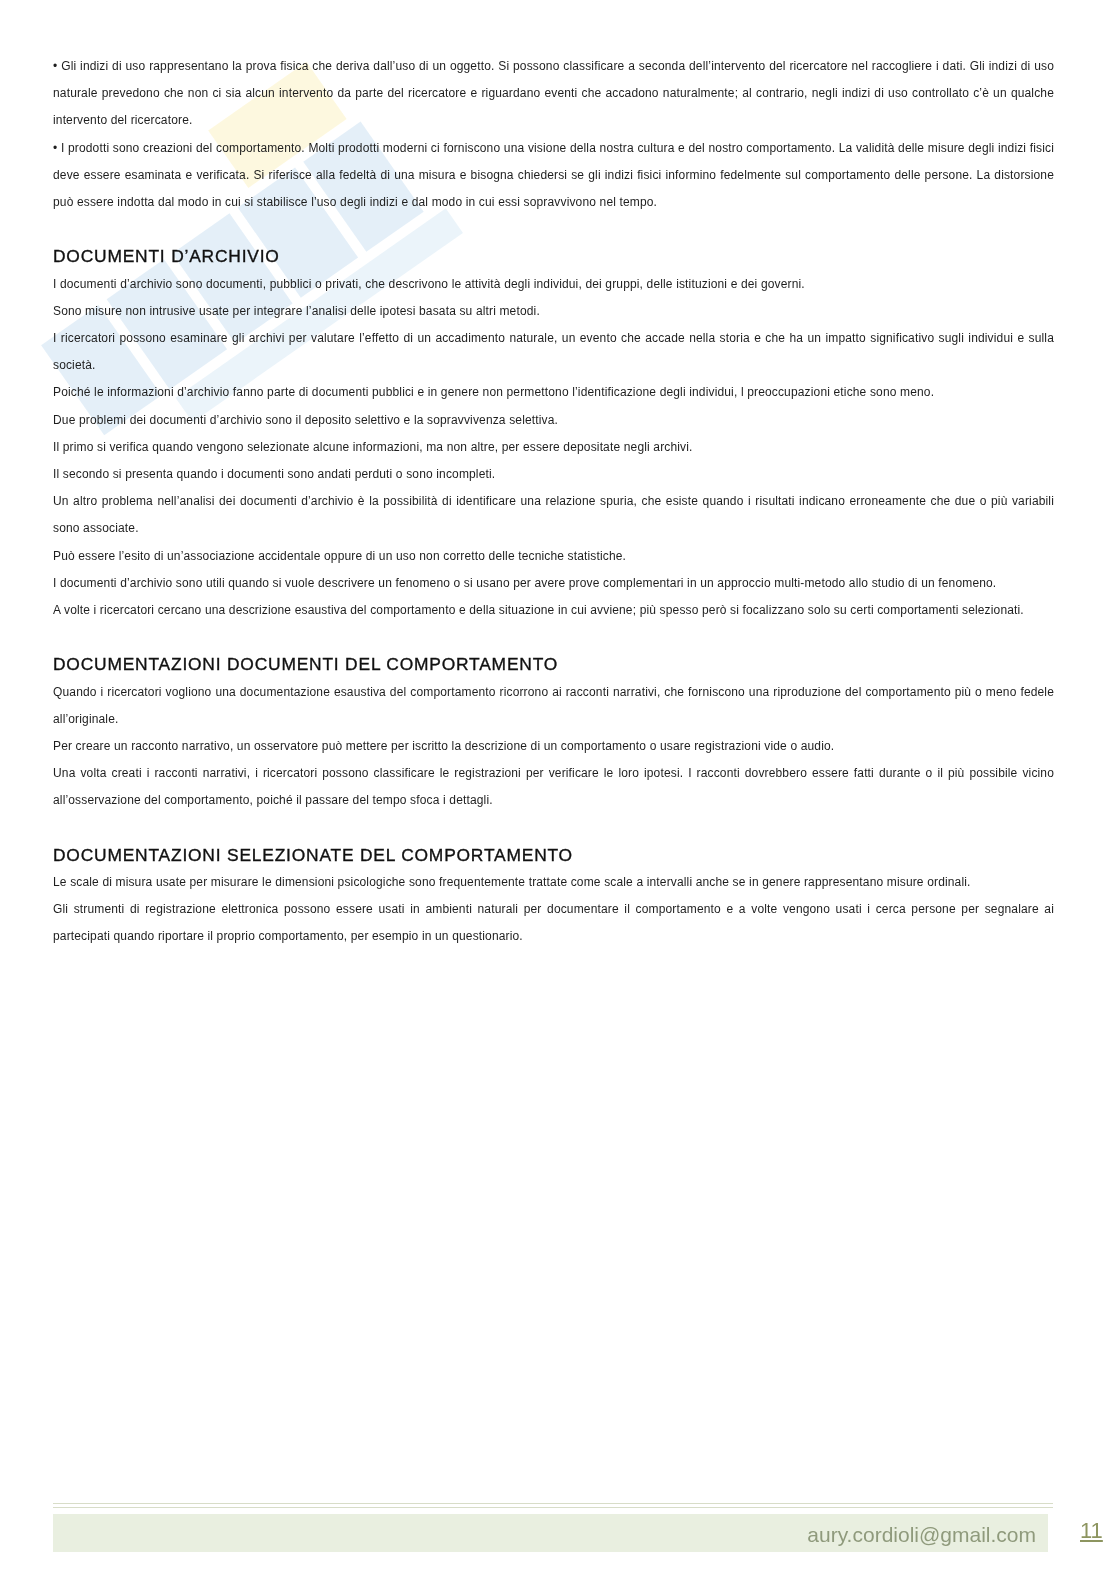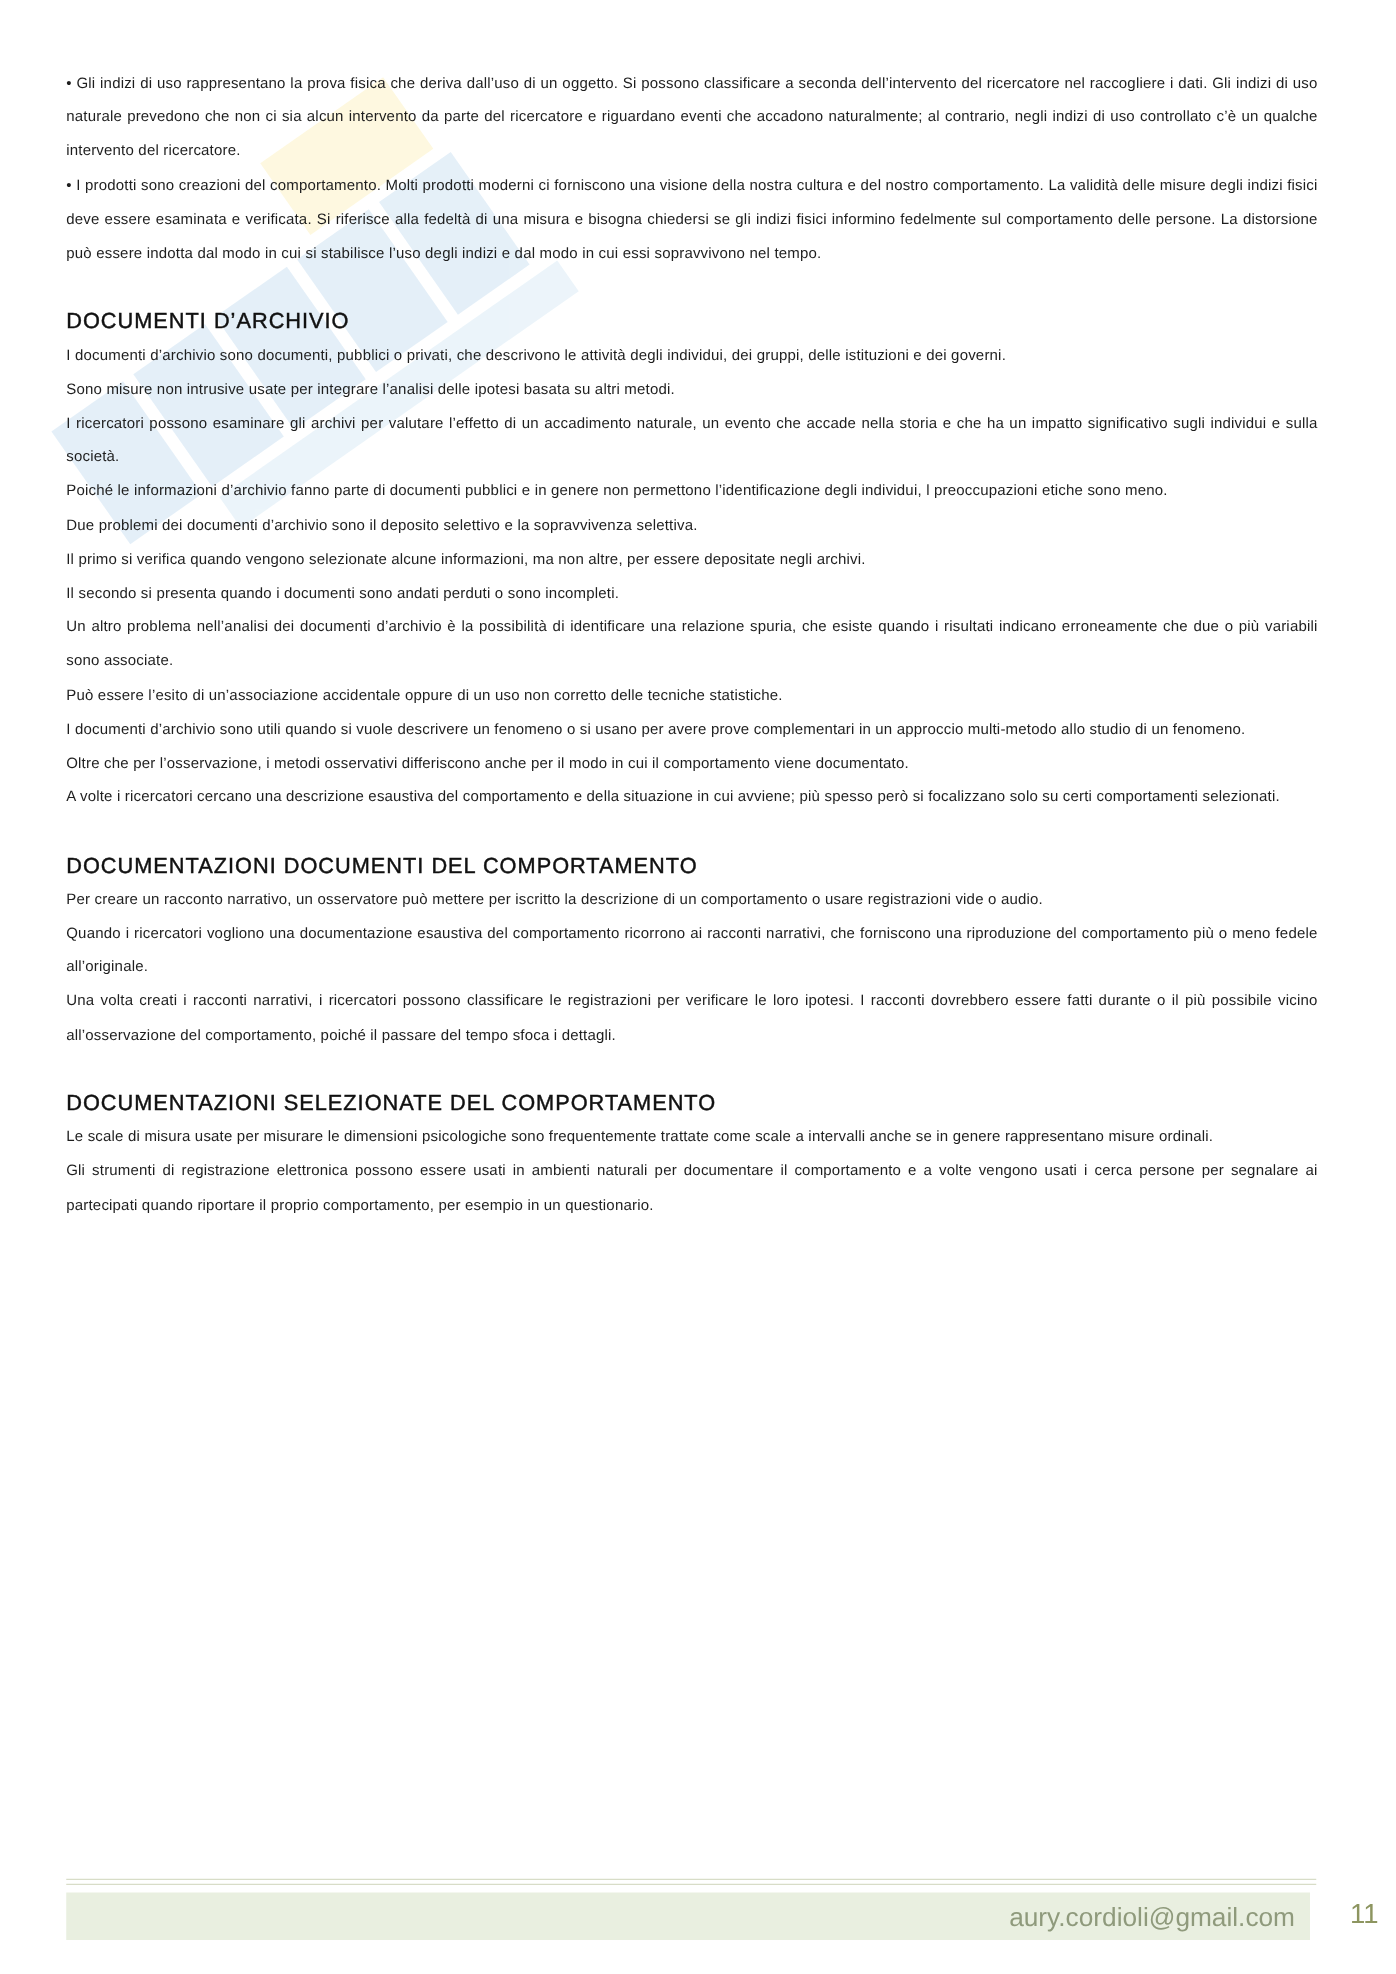--- a/index.html
+++ b/index.html
@@ -12,21 +12,21 @@
   .p.last { text-align-last: left; }
   .h { font-size: 17.4px; line-height: 27.2px; margin: 27.2px 0 0 0; font-weight: normal;
        letter-spacing: 0.8px; color: #111; -webkit-text-stroke: 0.35px #111; }
   .footer-rule { position: absolute; left: 53px; top: 1503px; width: 1000px; height: 3px;
                  border-top: 1px solid #d8ddc8; border-bottom: 1px solid #d8ddc8; z-index: 1; }
   .footer-band { position: absolute; left: 53px; top: 1514px; width: 995px; height: 38px;
                  background: #e9efe0; z-index: 1; }
   .footer-email { position: absolute; right: 12px; top: 9px; font-size: 21px; color: #8f9a7c;
                   font-family: "Liberation Sans", sans-serif; }
   .page-num { position: absolute; left: 1080px; top: 1518px; font-size: 22px; color: #8d9560;
-              font-family: "Liberation Sans", sans-serif; z-index: 1; }
+              font-family: "Liberation Sans", sans-serif; z-index: 1; text-decoration: underline; }
 </style>
 </head>
 <body>
 
 <svg class="watermark" viewBox="0 0 520 480" xmlns="http://www.w3.org/2000/svg">
   <g transform="rotate(-35 260 240)" opacity="0.55">
     <rect x="40" y="190" width="70" height="110" fill="#cfe3f3"></rect>
     <rect x="120" y="190" width="70" height="110" fill="#cfe3f3"></rect>
     <rect x="200" y="190" width="70" height="110" fill="#cfe3f3"></rect>
     <rect x="280" y="190" width="70" height="110" fill="#cfe3f3"></rect>
@@ -45,26 +45,25 @@
   <p class="p">Sono misure non intrusive usate per integrare l’analisi delle ipotesi basata su altri metodi.</p>
   <p class="p">I ricercatori possono esaminare gli archivi per valutare l’effetto di un accadimento naturale, un evento che accade nella storia e che ha un impatto significativo sugli individui e sulla società.</p>
   <p class="p">Poiché le informazioni d’archivio fanno parte di documenti pubblici e in genere non permettono l’identificazione degli individui, l preoccupazioni etiche sono meno.</p>
   <p class="p">Due problemi dei documenti d’archivio sono il deposito selettivo e la sopravvivenza selettiva.</p>
   <p class="p">Il primo si verifica quando vengono selezionate alcune informazioni, ma non altre, per essere depositate negli archivi.</p>
   <p class="p">Il secondo si presenta quando i documenti sono andati perduti o sono incompleti.</p>
   <p class="p">Un altro problema nell’analisi dei documenti d’archivio è la possibilità di identificare una relazione spuria, che esiste quando i risultati indicano erroneamente che due o più variabili sono associate.</p>
   <p class="p">Può essere l’esito di un’associazione accidentale oppure di un uso non corretto delle tecniche statistiche.</p>
   <p class="p">I documenti d’archivio sono utili quando si vuole descrivere un fenomeno o si usano per avere prove complementari in un approccio multi-metodo allo studio di un fenomeno.</p>
 
-  <p class="p">Oltre che per l’osservazione, i metodi osservativi differiscono anche per il modo in cui il comportamento viene documentato.</p>
   <p class="p">A volte i ricercatori cercano una descrizione esaustiva del comportamento e della situazione in cui avviene; più spesso però si focalizzano solo su certi comportamenti selezionati.</p>
 
   <h2 class="h">DOCUMENTAZIONI DOCUMENTI DEL COMPORTAMENTO</h2>
+  <p class="p">Quando i ricercatori vogliono una documentazione esaustiva del comportamento ricorrono ai racconti narrativi, che forniscono una riproduzione del comportamento più o meno fedele all’originale.</p>
   <p class="p">Per creare un racconto narrativo, un osservatore può mettere per iscritto la descrizione di un comportamento o usare registrazioni vide o audio.</p>
-  <p class="p">Quando i ricercatori vogliono una documentazione esaustiva del comportamento ricorrono ai racconti narrativi, che forniscono una riproduzione del comportamento più o meno fedele all’originale.</p>
   <p class="p">Una volta creati i racconti narrativi, i ricercatori possono classificare le registrazioni per verificare le loro ipotesi. I racconti dovrebbero essere fatti durante o il più possibile vicino all’osservazione del comportamento, poiché il passare del tempo sfoca i dettagli.</p>
 
   <h2 class="h">DOCUMENTAZIONI SELEZIONATE DEL COMPORTAMENTO</h2>
   <p class="p">Le scale di misura usate per misurare le dimensioni psicologiche sono frequentemente trattate come scale a intervalli anche se in genere rappresentano misure ordinali.</p>
   <p class="p last">Gli strumenti di registrazione elettronica possono essere usati in ambienti naturali per documentare il comportamento e a volte vengono usati i cerca persone per segnalare ai partecipati quando riportare il proprio comportamento, per esempio in un questionario.</p>
 </div>
 
 <div class="footer-rule"></div>
 <div class="footer-band">
   <span class="footer-email">aury.cordioli@gmail.com</span>

